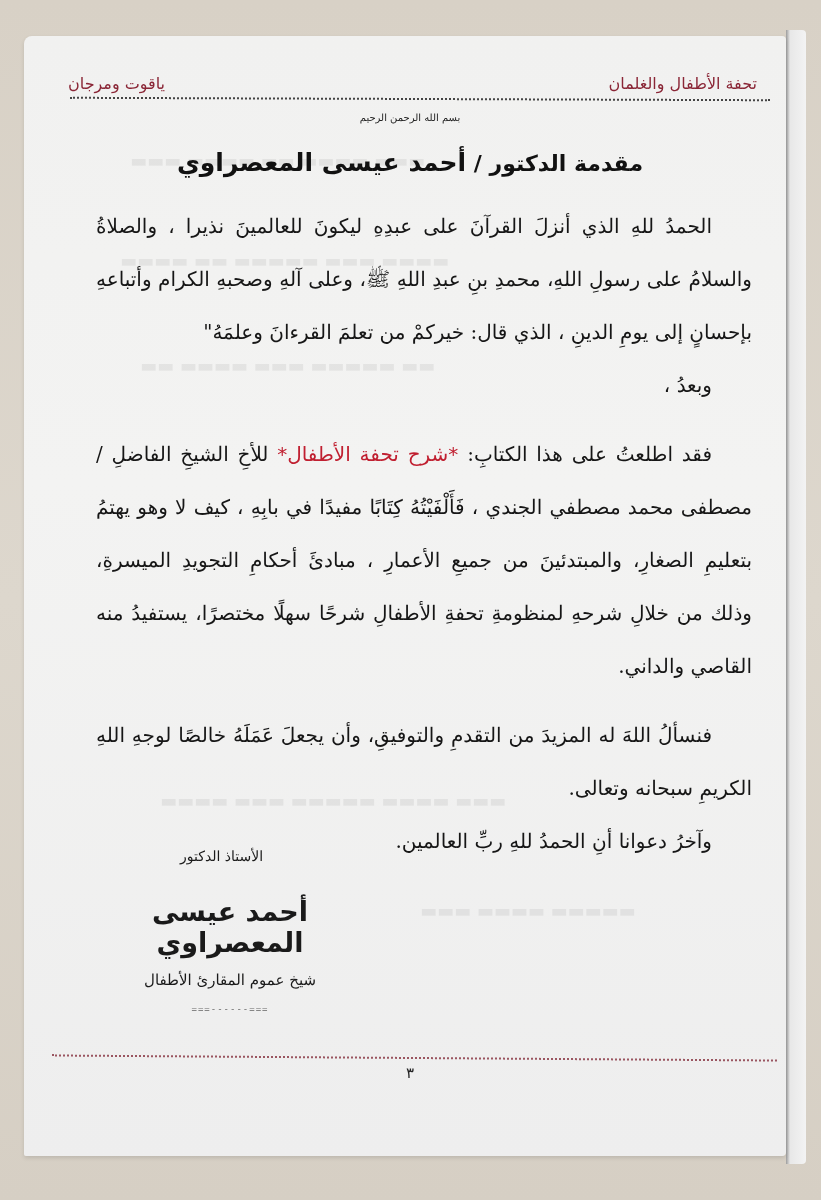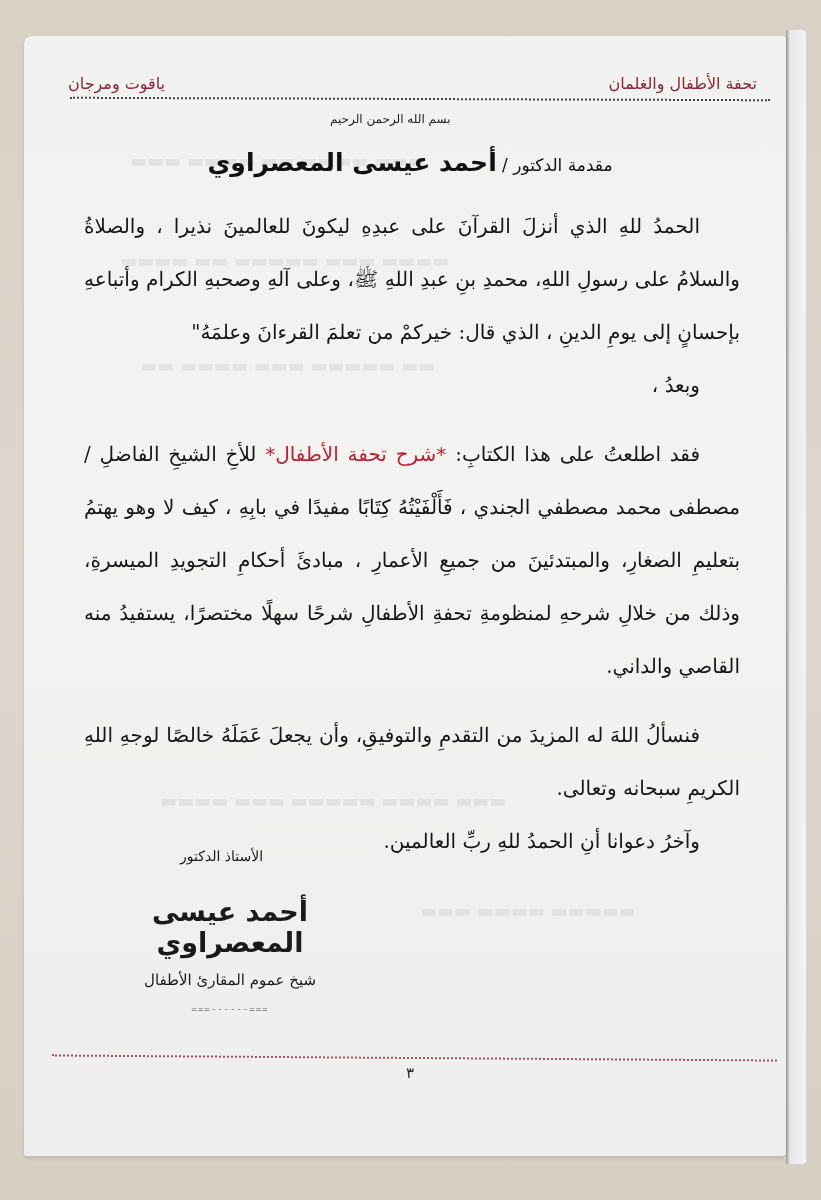--- a/index.html
+++ b/index.html
@@ -47,47 +47,47 @@
       position: absolute;
       left: 70px; top: 98px;
       width: 700px; height: 0;
       border-top: 2px dotted #444;
       transform: rotate(0.2deg);
     }
     .basmala {
       position: absolute;
       left: 330px; top: 112px;
       width: 160px;
-      text-align: left;
-      font-family: "DejaVu Serif", serif;
-      font-size: 12px;
+      text-align: center;
+      font-family: "DejaVu Serif", serif;
+      font-size: 10px;
       color: #222;
       direction: rtl;
     }
     .title-line {
       position: absolute;
       left: 150px; top: 148px;
       width: 520px;
       text-align: center;
       direction: rtl;
       color: #111;
     }
     .title-prefix {
       font-family: "DejaVu Sans", sans-serif;
-      font-weight: normal;
-      font-size: 17px;
+      font-weight: bold;
+      font-size: 22px;
     }
     .title-name {
       font-family: "DejaVu Sans", sans-serif;
       font-weight: bold;
       font-size: 25px;
     }
     .body-text {
       position: absolute;
-      left: 84px; top: 200px;
+      left: 96px; top: 200px;
       width: 656px;
       direction: rtl;
       text-align: justify;
       font-family: "DejaVu Serif", serif;
       font-size: 20px;
       line-height: 53px;
       color: #161616;
     }
     .body-text p { margin: 0; }
     .indent { text-indent: 40px; }

